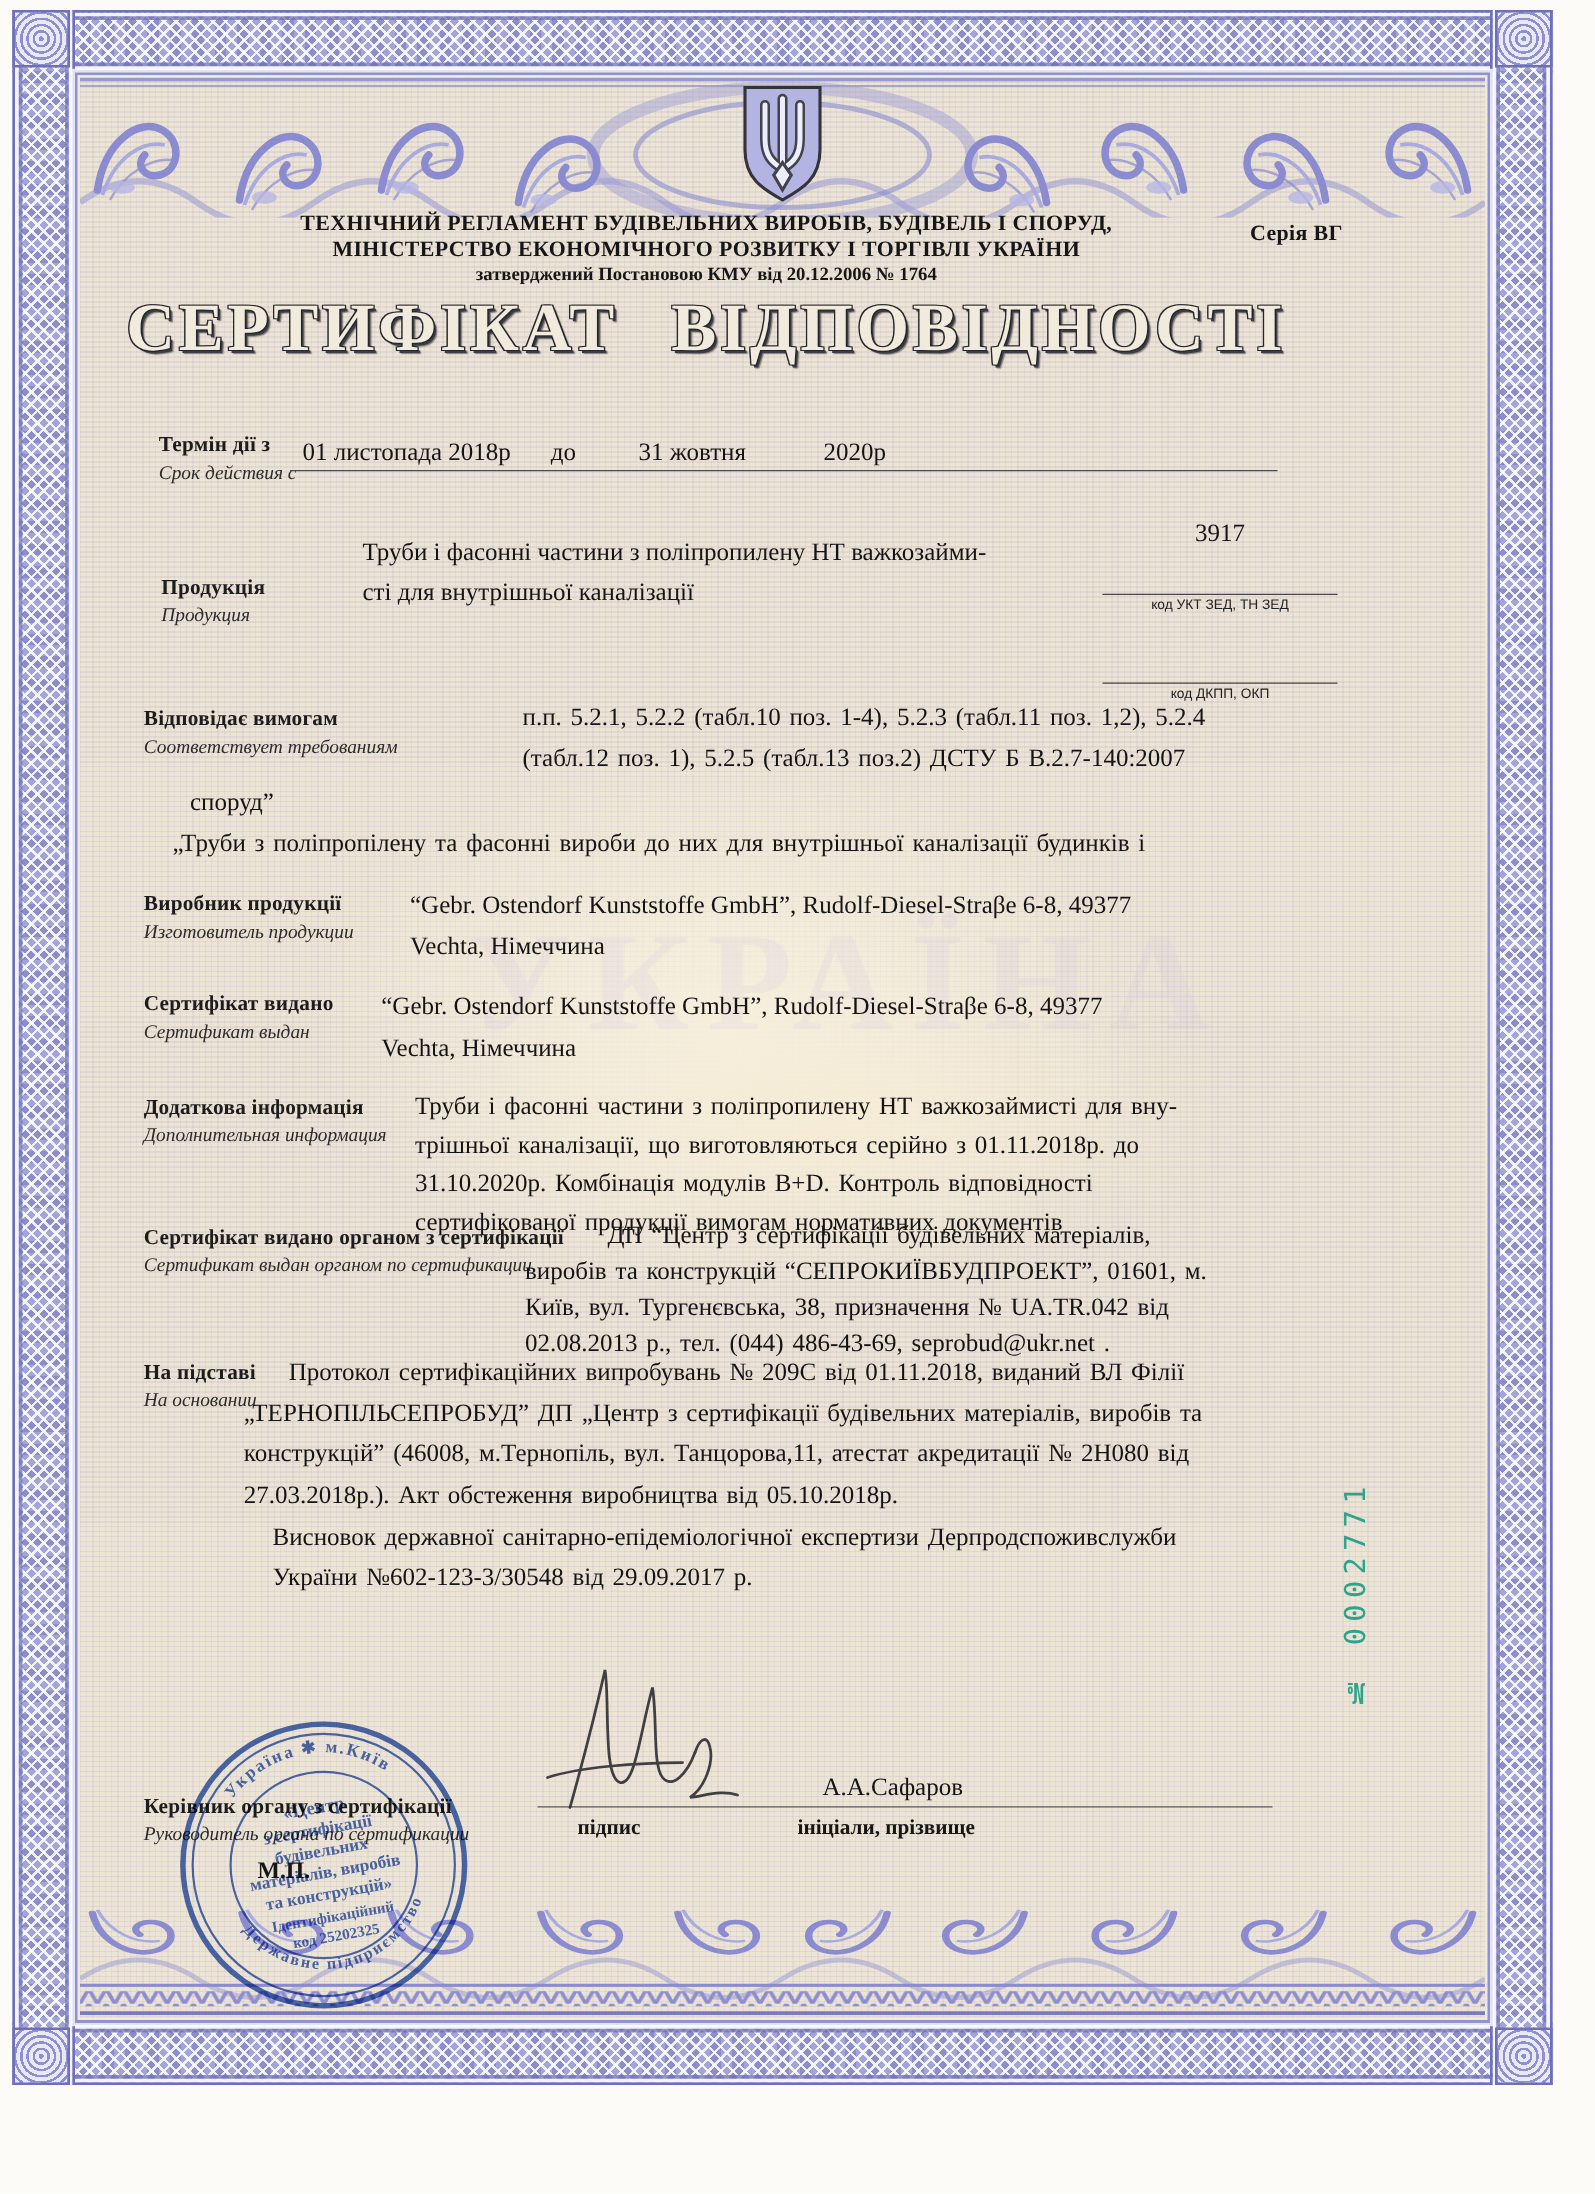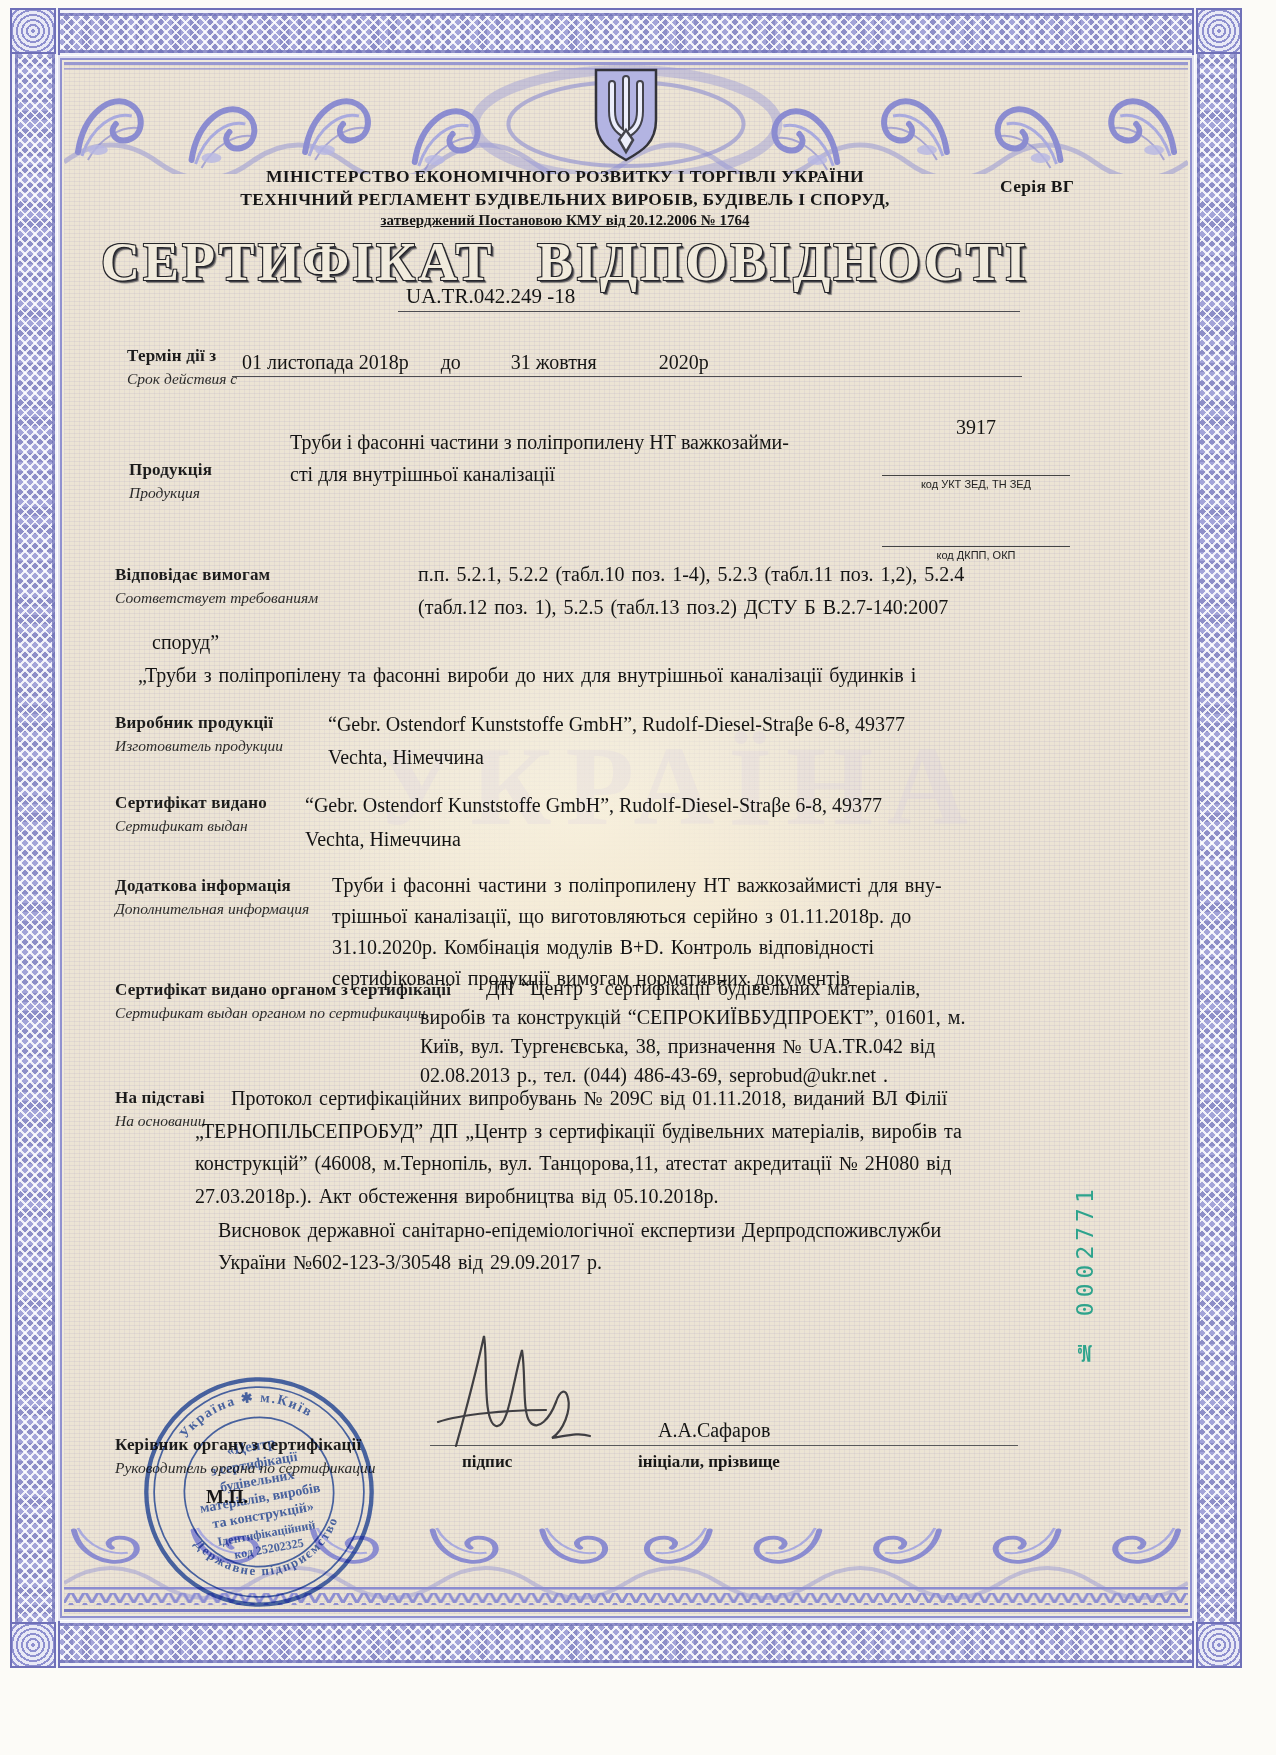--- a/index.html
+++ b/index.html
@@ -168,29 +168,26 @@
           <rect x="0" y="90" width="1128" height="3" fill="#7a7bc2"></rect>
         </svg>
       </div>
     </div>
 
     <div class="abs" style="left:990px;top:168px;">
       <span class="hdr1">Серія  ВГ</span>
     </div>
 
     <div class="abs" style="left:50px;top:158px;width:1010px;text-align:center;">
+      <div class="hdr1" style="margin-top:2px;">ТЕХНІЧНИЙ РЕГЛАМЕНТ БУДІВЕЛЬНИХ ВИРОБІВ, БУДІВЕЛЬ І СПОРУД,</div>
       <div class="hdr1">МІНІСТЕРСТВО ЕКОНОМІЧНОГО РОЗВИТКУ І ТОРГІВЛІ УКРАЇНИ</div>
-      <div class="hdr1" style="margin-top:2px;">ТЕХНІЧНИЙ РЕГЛАМЕНТ БУДІВЕЛЬНИХ ВИРОБІВ, БУДІВЕЛЬ І СПОРУД,</div>
-      <div class="hdr3" style="margin-top:2px;text-decoration:underline;">затверджений Постановою КМУ від 20.12.2006 № 1764</div>
+      <div class="hdr3" style="margin-top:2px;">затверджений Постановою КМУ від 20.12.2006 № 1764</div>
       <div class="cert-title" style="margin-top:2px;">СЕРТИФІКАТ ВІДПОВІДНОСТІ</div>
     </div>
 
-    <div class="abs uline" style="left:388px;top:272px;width:622px;height:31px;">
-      <span class="val" style="padding-left:8px;font-size:21px;">UA.TR.042.249 -18</span>
-    </div>
 
     <div class="abs" style="left:117px;top:338px;">
       <div class="lbl-uk">Термін дії з</div>
       <div class="lbl-ru">Срок действия с</div>
     </div>
     <div class="abs uline" style="left:222px;top:338px;width:790px;height:30px;">
       <span class="val" style="margin-left:10px;">01  листопада  2018р</span>
       <span class="val" style="margin-left:28px;">до</span>
       <span class="val" style="margin-left:46px;">31  жовтня</span>
       <span class="val" style="margin-left:58px;">2020р</span>

